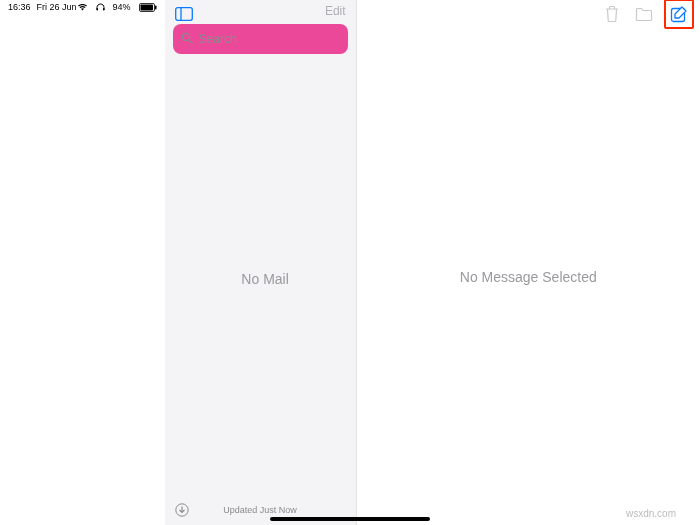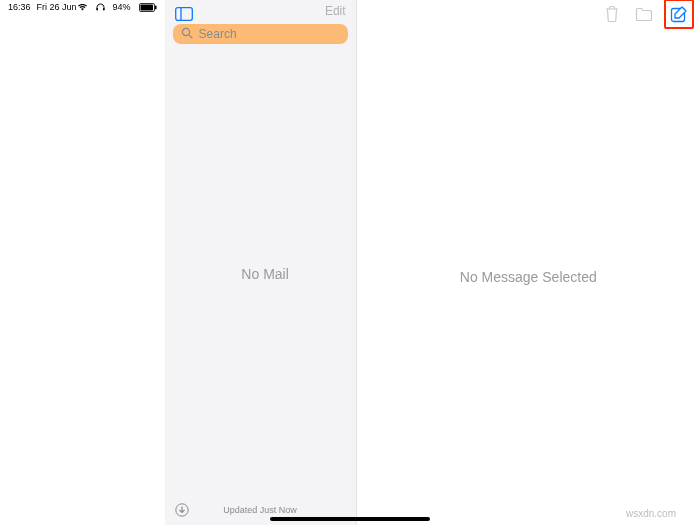--- a/index.html
+++ b/index.html
@@ -73,23 +73,23 @@
     .mailbox-title {
       font-size: 21px;
       font-weight: 700;
       padding: 2px 10px 6px 10px;
       color: #000;
     }
     .search-wrap {
       padding: 0 8px 8px 8px;
     }
     .search-field {
-      background: #fdba74;
+      background: #ec4899;
       border-radius: 8px;
-      height: 20px;
+      height: 30px;
       display: flex;
       align-items: center;
       padding: 0 8px;
       gap: 6px;
       color: #8a8a8e;
     }
     .search-field input {
       flex: 1;
       border: none;
       background: transparent;

